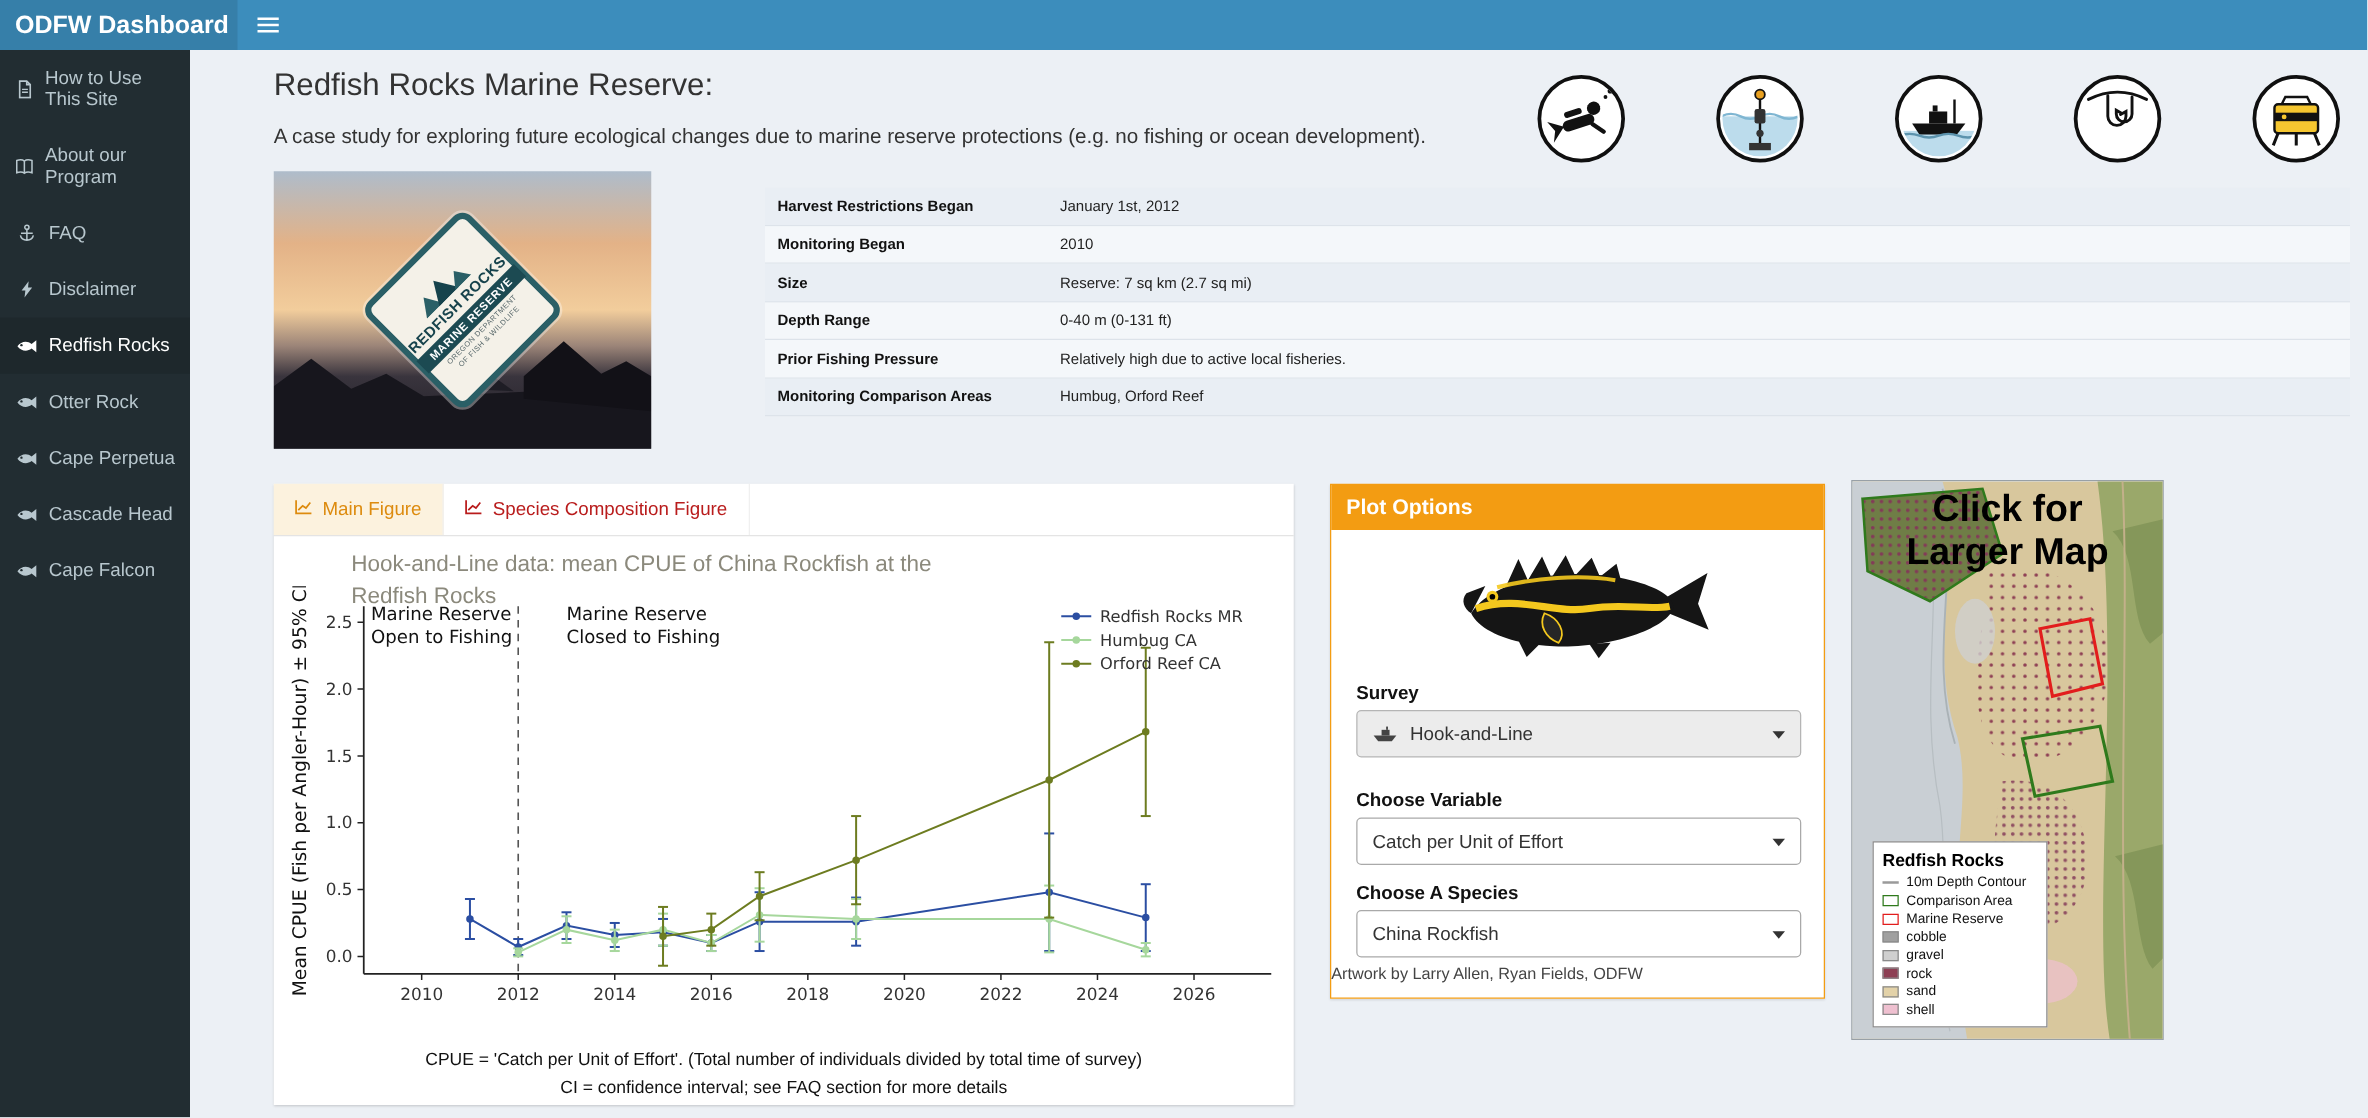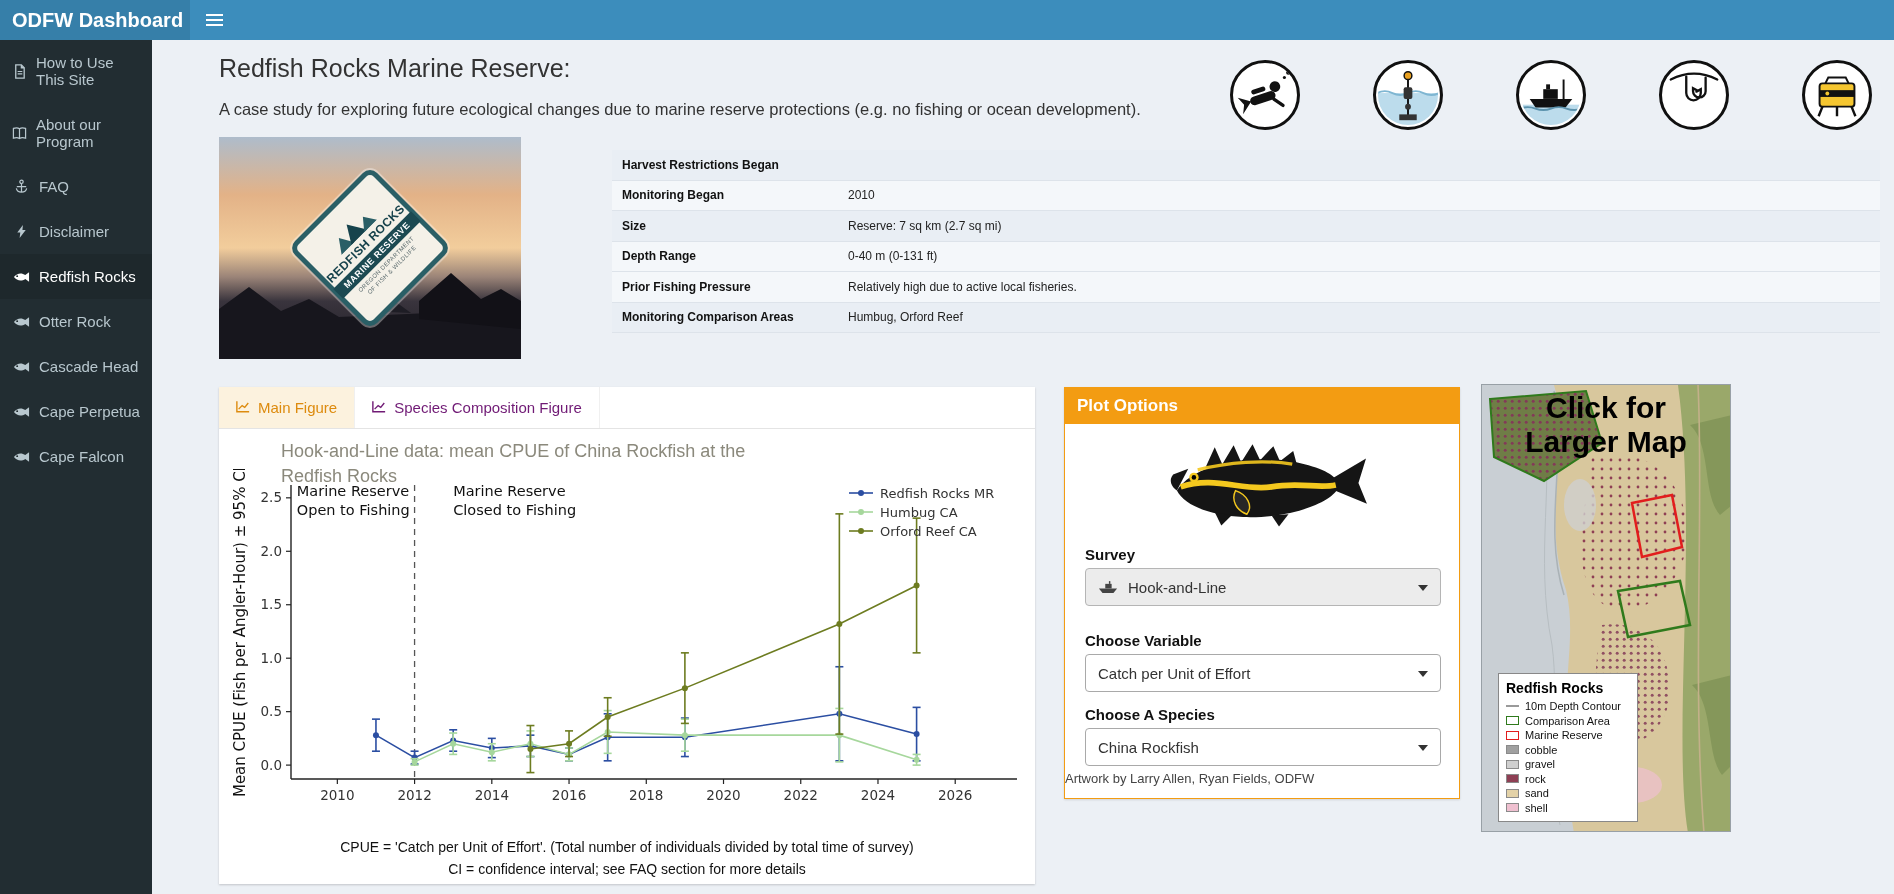--- a/index.html
+++ b/index.html
@@ -40,21 +40,21 @@
   
   .info-table{position:absolute;left:612px;top:150px;width:1268px}
   .info-row{display:flex;min-height:30.5px;align-items:center;border-bottom:1px solid #dde3ea;font-size:12px}
   .info-row.odd{background:#e9eef4}.info-row.even{background:#f4f7fa}
   .info-label{width:236px;font-weight:700;color:#111;padding-left:10px}
   .info-value{flex:1;color:#222}
 
   
   .fig-card{position:absolute;left:219px;top:387px;width:816px;height:497px;background:#fff;box-shadow:0 1px 2px rgba(0,0,0,.18)}
   .tabs{display:flex;height:42px;border-bottom:1px solid #e4e4e4}
-  .tab{display:flex;align-items:center;gap:8px;padding:0 17px;font-size:15px;color:#701a75;cursor:pointer;border-right:1px solid #f0f0f0}
+  .tab{display:flex;align-items:center;gap:8px;padding:0 17px;font-size:15px;color:#b91c1c;cursor:pointer;border-right:1px solid #f0f0f0}
   .tab.active{background:#fcf2de;color:#dd8b0e}
   .chart-title{position:absolute;left:62px;top:52px;width:470px;font-size:18px;color:#8b897c;line-height:1.4}
   #chart-svg{position:absolute;left:8px;top:82px;width:800px;height:352px}
   .fig-foot{position:absolute;width:100%;text-align:center;font-size:14px;color:#111}
   .fig-foot.f1{top:452px}.fig-foot.f2{top:474px}
 
   
   .opt-card{position:absolute;left:1064px;top:387px;width:396px;height:412px;background:#fff;border:1px solid #f39c12;box-shadow:0 1px 2px rgba(0,0,0,.12)}
   .opt-header{height:36px;background:#f39c12;color:#fff;font-weight:700;font-size:17px;display:flex;align-items:center;padding-left:12px}
   .fish-art{position:absolute;left:50%;top:44px;transform:translateX(-50%)}
@@ -145,30 +145,30 @@
         </span>
         <span class="s-label">Otter Rock</span>
       </div>
       <div class="sidebar-item">
         <span class="s-icon">
           <svg width="17" height="12" viewBox="0 0 18 12">
             <path d="M1 6c3-4 8-5 12-2l4-3v10l-4-3c-4 3-9 2-12-2z" fill="currentColor"></path>
             <circle cx="4.4" cy="5.1" r="1" fill="#1e282c"></circle>
           </svg>
         </span>
-        <span class="s-label">Cascade Head</span>
+        <span class="s-label">Cape Perpetua</span>
       </div>
       <div class="sidebar-item">
         <span class="s-icon">
           <svg width="17" height="12" viewBox="0 0 18 12">
             <path d="M1 6c3-4 8-5 12-2l4-3v10l-4-3c-4 3-9 2-12-2z" fill="currentColor"></path>
             <circle cx="4.4" cy="5.1" r="1" fill="#1e282c"></circle>
           </svg>
         </span>
-        <span class="s-label">Cape Perpetua</span>
+        <span class="s-label">Cascade Head</span>
       </div>
       <div class="sidebar-item">
         <span class="s-icon">
           <svg width="17" height="12" viewBox="0 0 18 12">
             <path d="M1 6c3-4 8-5 12-2l4-3v10l-4-3c-4 3-9 2-12-2z" fill="currentColor"></path>
             <circle cx="4.4" cy="5.1" r="1" fill="#1e282c"></circle>
           </svg>
         </span>
         <span class="s-label">Cape Falcon</span>
       </div>
@@ -261,20 +261,21 @@
       <div class="badge-ribbon">MARINE RESERVE</div>
       <div class="badge-cap">
         <span>OREGON DEPARTMENT</span><br><span>OF FISH &amp; WILDLIFE</span>
       </div>
     </div>
   </div>
 
   <div class="info-table">
       <div class="info-row odd">
         <div class="info-label">Harvest Restrictions Began</div>
+        <div class="info-value">January 1st, 2012</div>
       </div>
       <div class="info-row even">
         <div class="info-label">Monitoring Began</div>
         <div class="info-value">2010</div>
       </div>
       <div class="info-row odd">
         <div class="info-label">Size</div>
         <div class="info-value">Reserve: 7 sq km (2.7 sq mi)</div>
       </div>
       <div class="info-row even">

